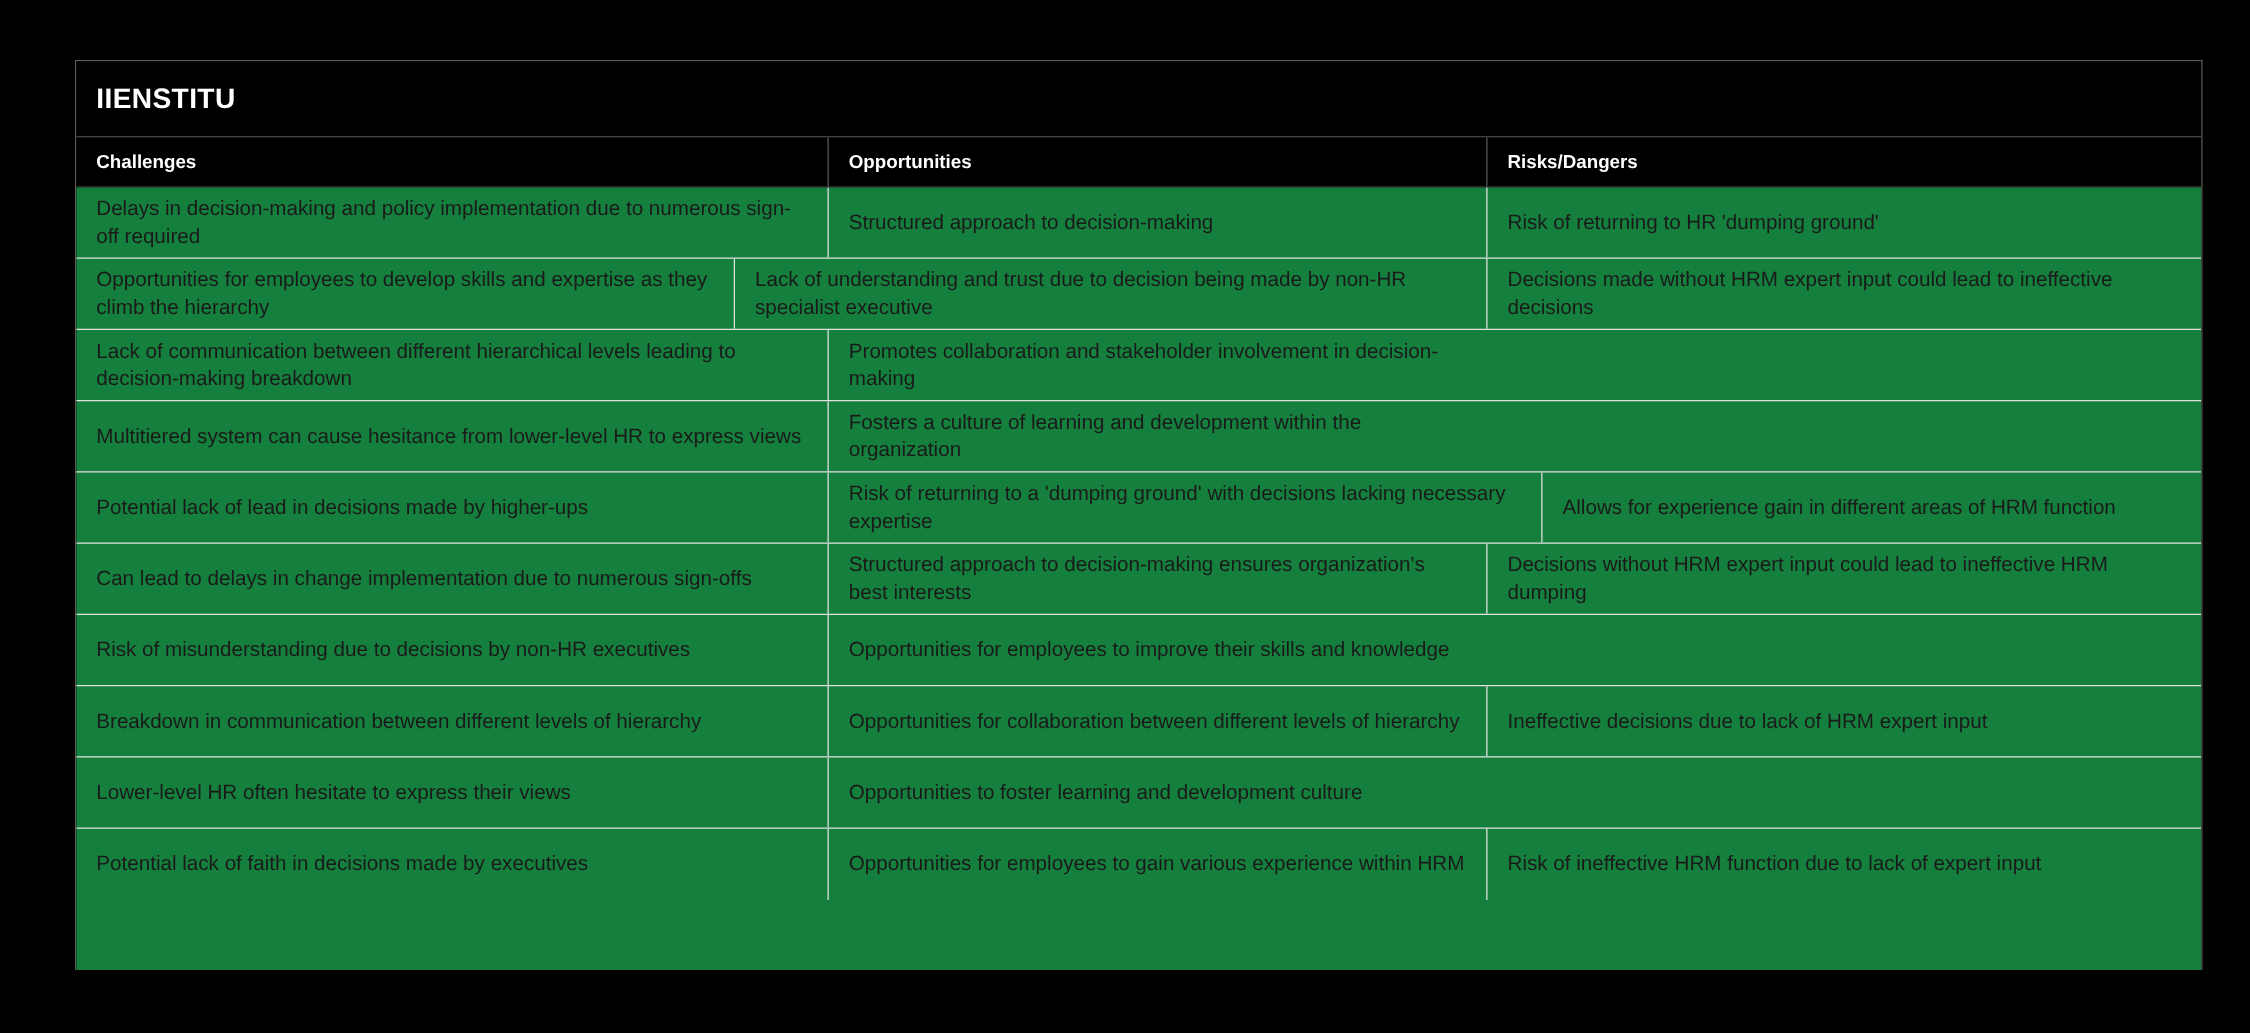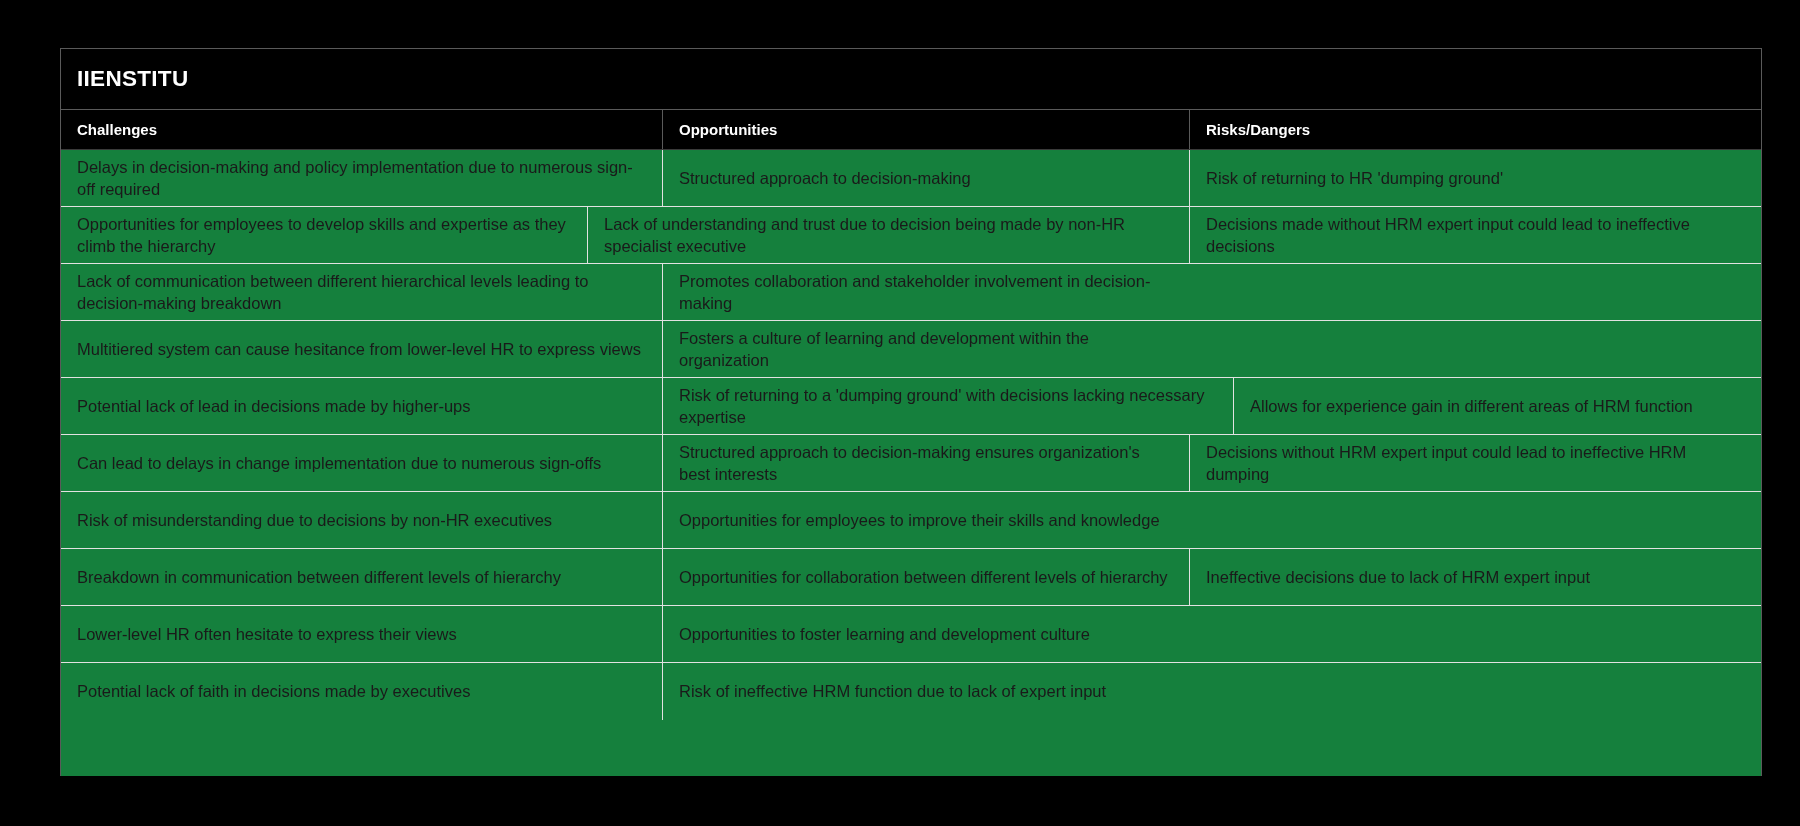--- a/index.html
+++ b/index.html
@@ -203,20 +203,23 @@
             <span>Lower-level HR often hesitate to express their views</span>
           </div>
           <div class="cell c2">
             <span>Opportunities to foster learning and development culture</span>
           </div>
         </div>
         <div class="row">
           <div class="cell c1">
             <span>Potential lack of faith in decisions made by executives</span>
           </div>
+          <div class="cell c2">
+            <span>Opportunities for employees to gain various experience within HRM</span>
+          </div>
           <div class="cell c3">
             <span>Risk of ineffective HRM function due to lack of expert input</span>
           </div>
         </div>
       </div>
 
   </div>
 </div>
 
 </body></html>

